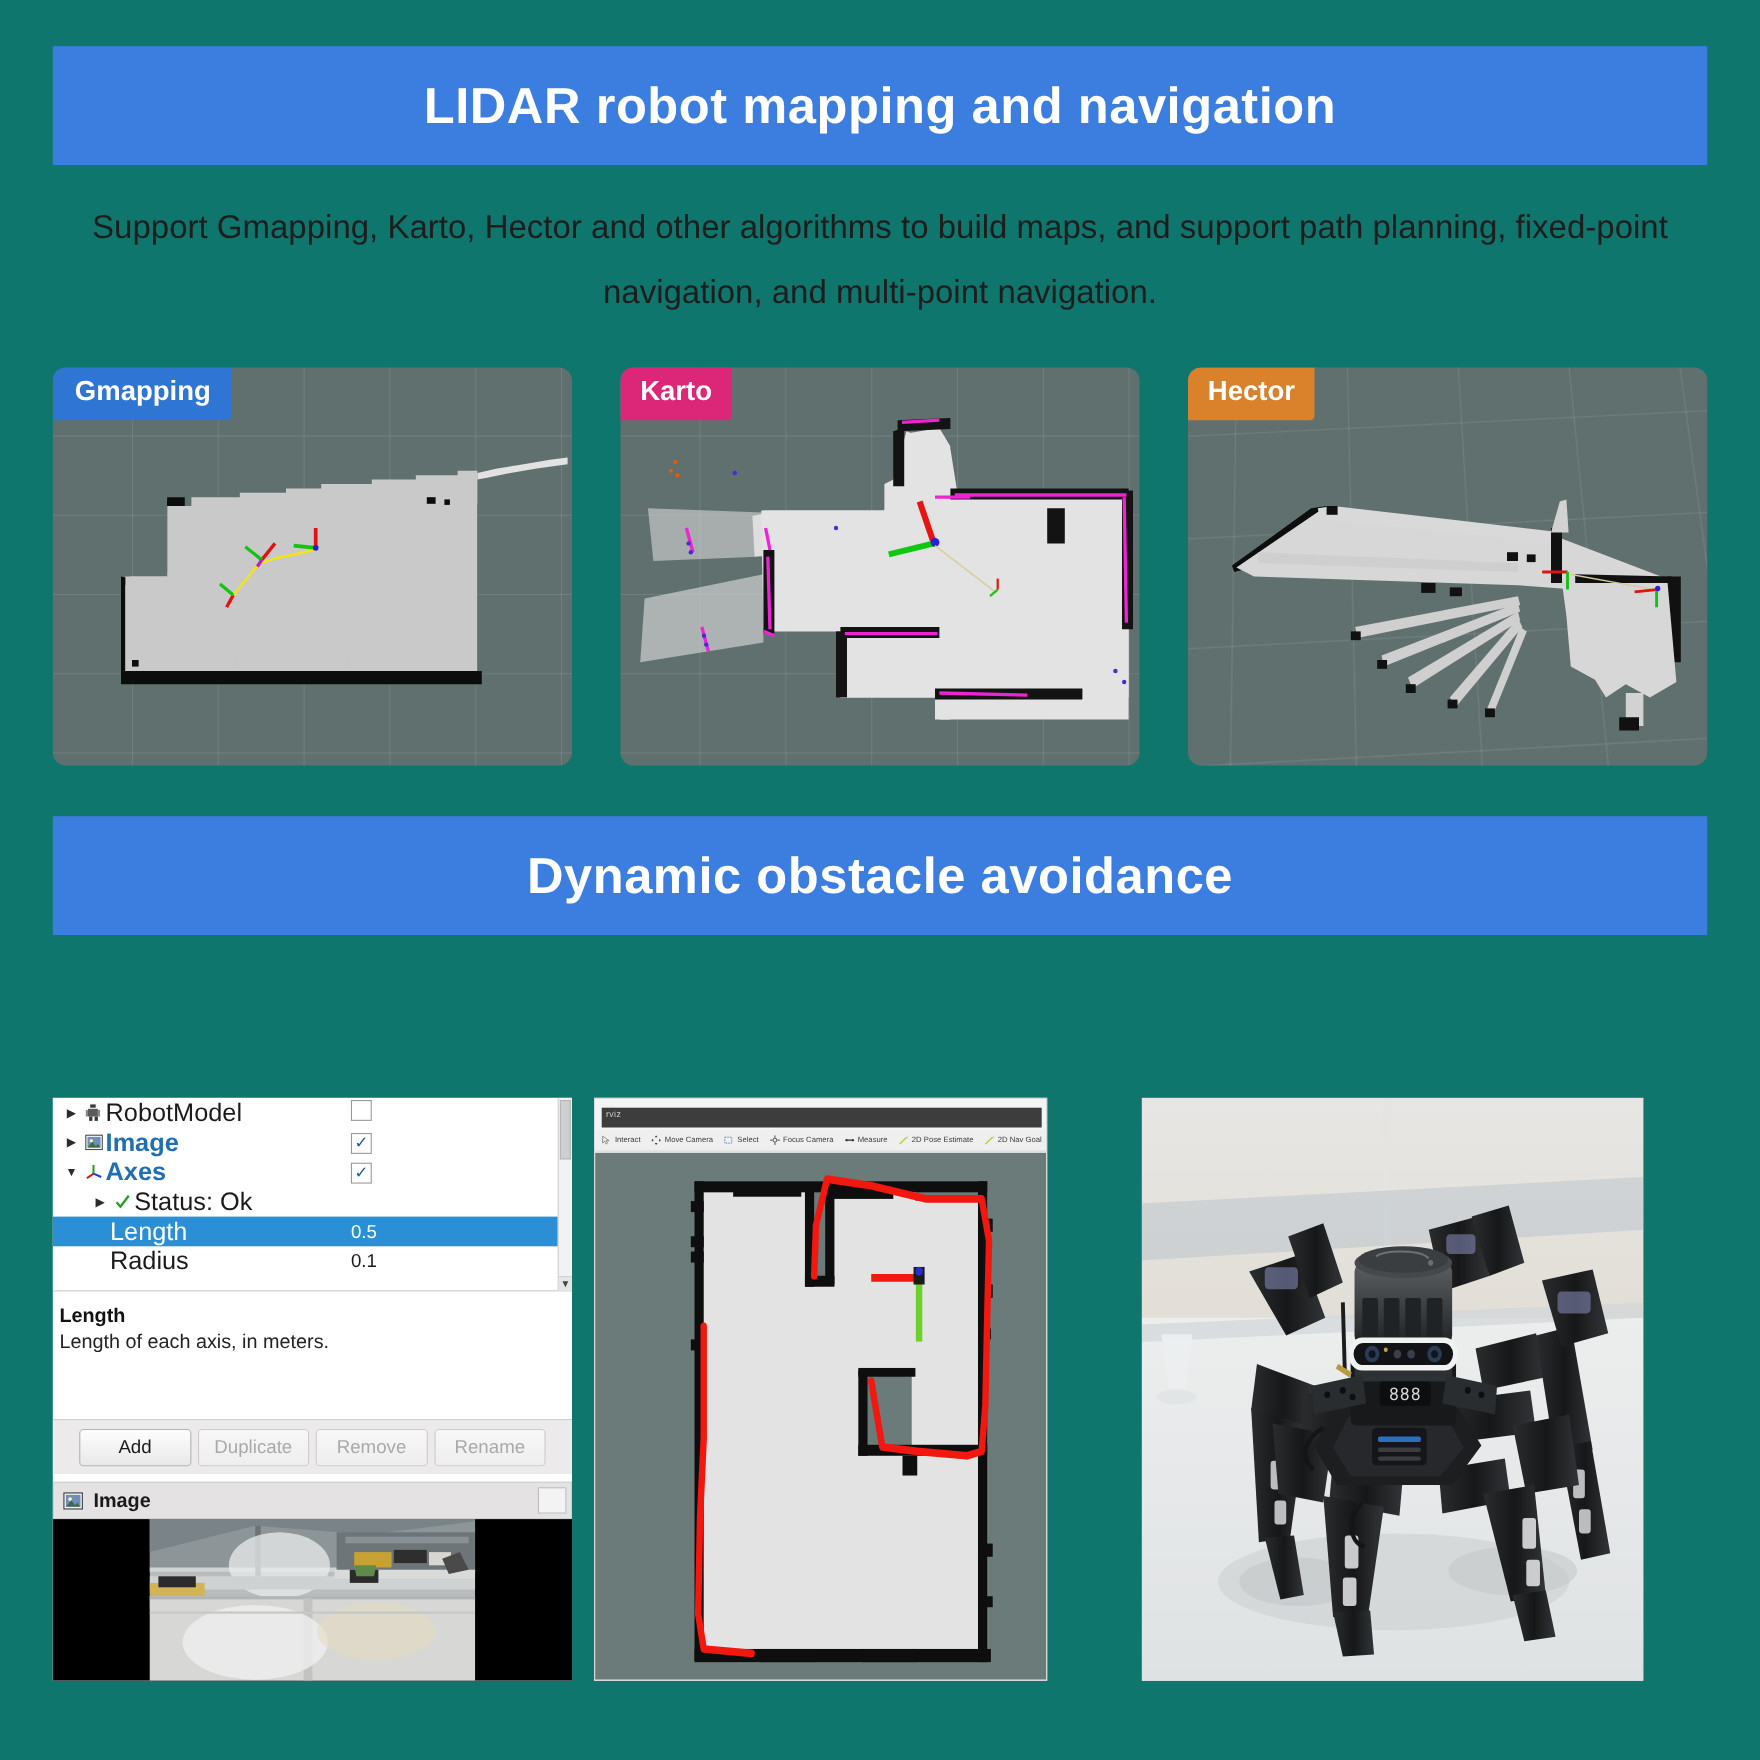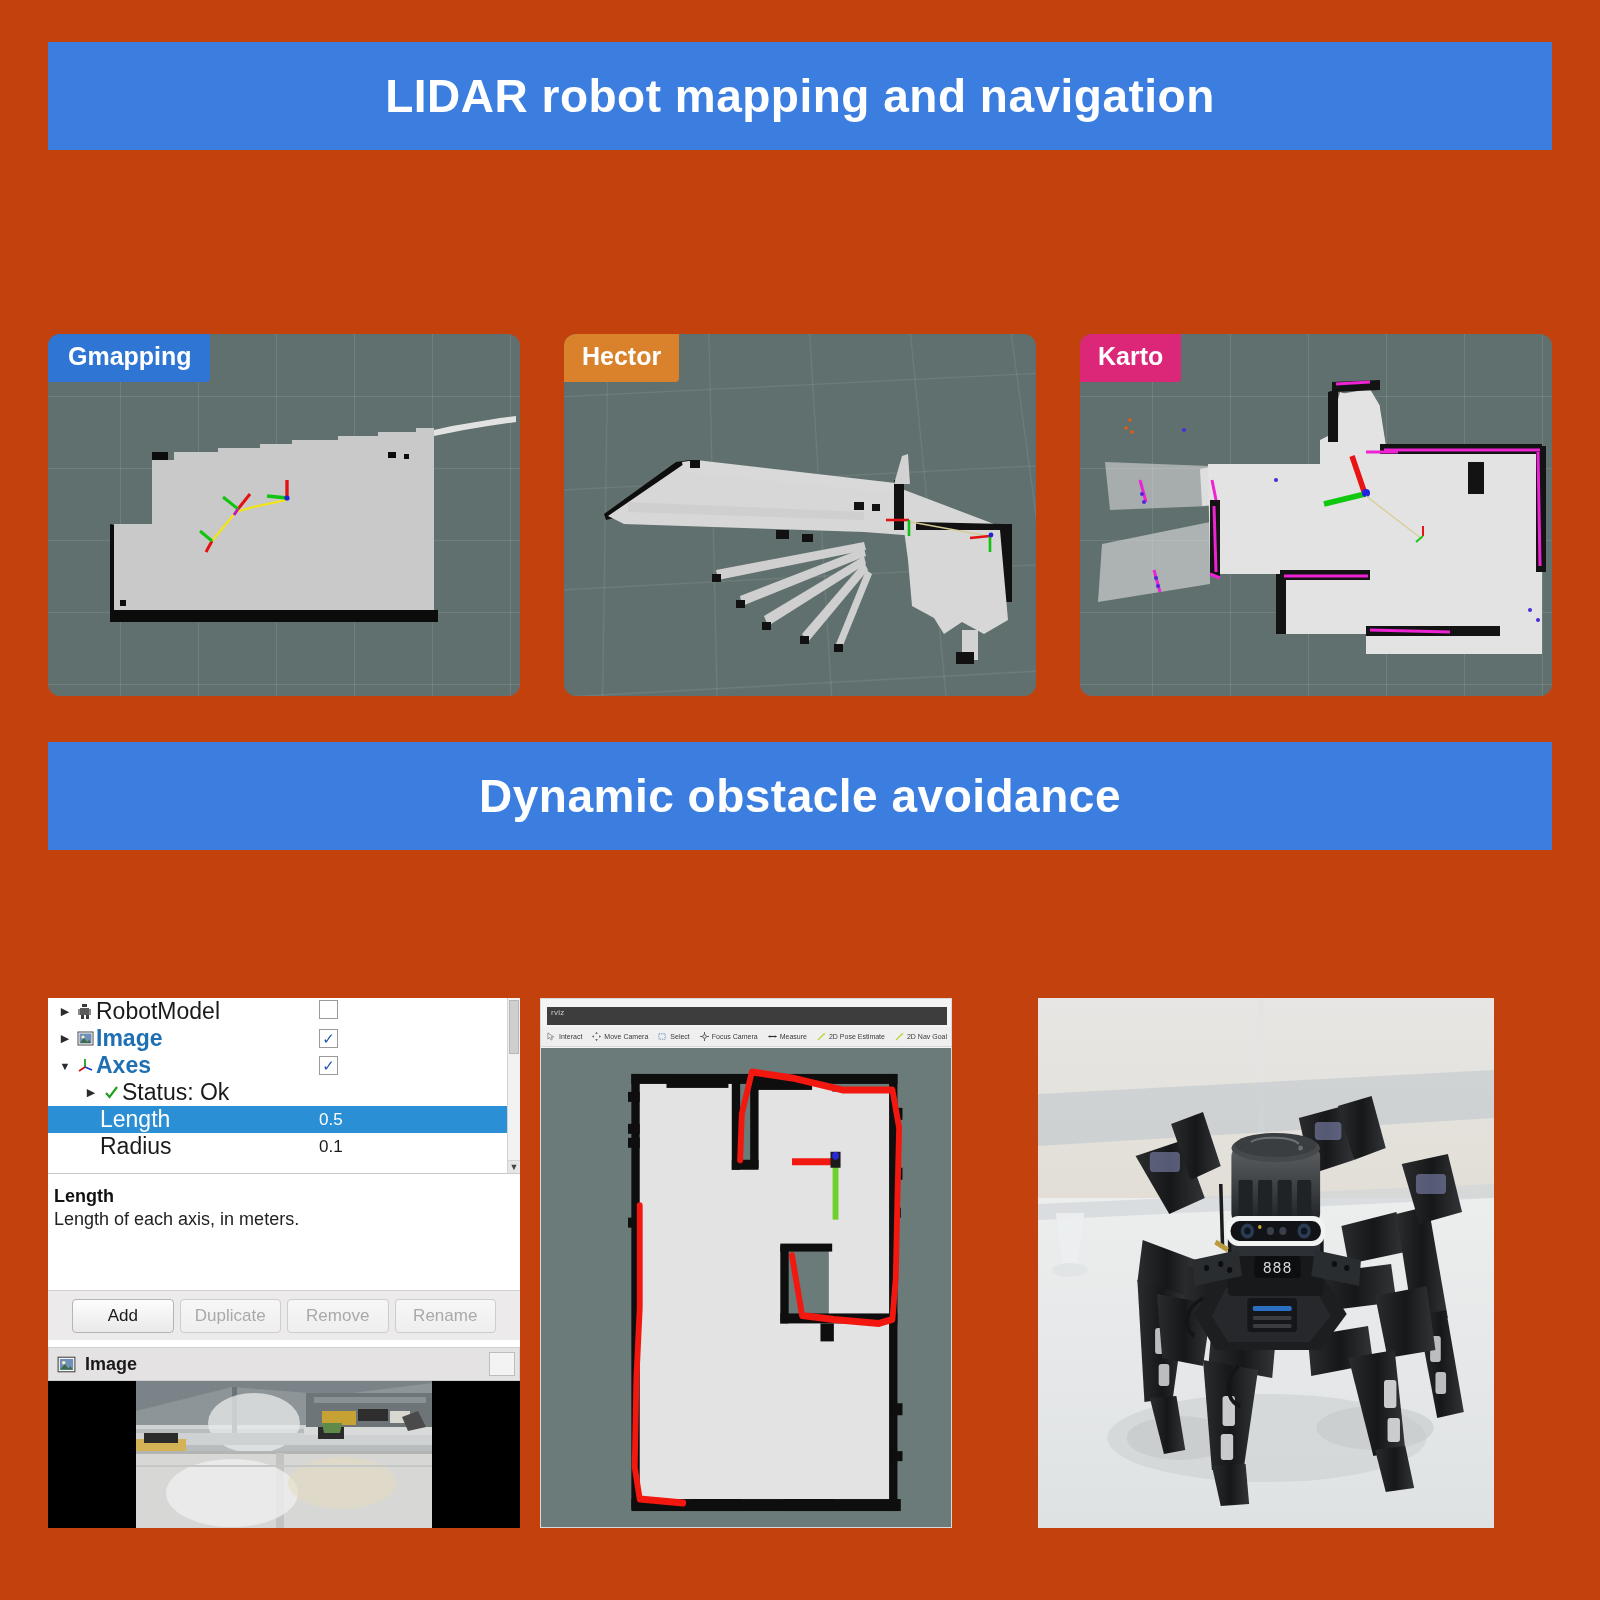--- a/index.html
+++ b/index.html
@@ -10,21 +10,21 @@
     height: 1600px;
     background: #ffffff;
     font-family: "Liberation Sans", sans-serif;
     overflow: hidden;
   }
 
   .page {
     position: relative;
     width: 1600px;
     height: 1600px;
-    background: #c2410c;
+    background: #0f766e;
   }
 
   
   .banner {
     position: absolute;
     left: 48px;
     width: 1504px;
     background: #3b7ee0;
     display: flex;
     align-items: center;
@@ -270,20 +270,21 @@
 </style>
 </head>
 <body>
 
 <div class="page">
 
   <div class="banner" id="banner-1">
     <div class="banner-title">LIDAR robot mapping and navigation</div>
   </div>
 
+  <div class="description" id="desc-1">Support Gmapping, Karto, Hector and other algorithms to build maps, and support path planning, fixed-point navigation, and multi-point navigation.</div>
 
   <div class="map-row">
 
     <div class="map-panel">
       <div class="map-grid"></div>
       <svg class="map-art" viewBox="0 0 472 362" preserveAspectRatio="none">
         <g>
           <path d="M62 190 L62 280 L75 280 L75 193 Z" fill="#0c0c0c"></path>
           <path d="M62 276 L390 276 L390 288 L62 288 Z" fill="#0c0c0c"></path>
           <path d="M104 120 L108 124 L108 186 L104 186 Z" fill="#0c0c0c"></path>
@@ -314,20 +315,85 @@
             <line x1="239" y1="164" x2="239" y2="146" stroke="#e31212" stroke-width="3.4"></line>
             <line x1="239" y1="164" x2="219" y2="162" stroke="#10c410" stroke-width="3.4"></line>
             <circle cx="239" cy="164" r="2.6" fill="#2020d6"></circle>
           </g>
         </g>
       </svg>
       <div class="badge" style="background:#2f76d4;padding-left:20px;">Gmapping</div>
     </div>
 
     <div class="map-panel">
+      <div class="map-grid"></div>
+      <svg class="map-art" viewBox="0 0 472 362" preserveAspectRatio="none">
+        <g>
+          <path d="M120 135 L135 132 L138 170 L122 172 Z" fill="#dcdcdc"></path>
+          <path d="M25 128 L130 132 L130 172 L30 176 Z" fill="#e0e0e0" opacity="0.55"></path>
+          <path d="M22 210 L130 188 L130 250 L18 268 Z" fill="#e0e0e0" opacity="0.6"></path>
+          <path d="M128 130 L240 130 L240 106 L252 100 L260 60 L290 55 L300 72 L296 100 L306 112 L462 112
+                   L462 196 L430 192 L420 218 L455 226 L462 232 L462 300 L300 300 L300 320 L286 320 L286 300
+                   L200 300 L200 238 L130 238 Z" fill="#e4e3e3"></path>
+          <path d="M130 170 L130 240 L200 240 L200 300 L290 300 L290 320 L462 320 L462 112 L306 112 L300 74
+                   L260 58 L248 102 L240 130 L130 130 Z" fill="#e4e3e3"></path>
+
+          <path d="M300 110 L462 110 L462 120 L300 120 Z" fill="#131313"></path>
+          <path d="M456 112 L466 112 L466 238 L456 238 Z" fill="#131313"></path>
+          <path d="M248 58 L258 55 L258 108 L248 108 Z" fill="#131313"></path>
+          <path d="M252 48 L300 46 L300 56 L252 58 Z" fill="#131313"></path>
+          <path d="M130 166 L140 166 L140 242 L130 242 Z" fill="#131313"></path>
+          <path d="M200 236 L290 236 L290 246 L200 246 Z" fill="#131313"></path>
+          <path d="M196 240 L206 240 L206 300 L196 300 Z" fill="#131313"></path>
+          <path d="M286 292 L420 292 L420 302 L286 302 Z" fill="#131313"></path>
+          <path d="M388 128 L404 128 L404 160 L388 160 Z" fill="#131313"></path>
+
+          <g stroke="#ee23d4" stroke-width="3" fill="none">
+            <path d="M256 50 L290 48"></path>
+            <path d="M286 118 L318 118"></path>
+            <path d="M304 116 L460 116"></path>
+            <path d="M132 146 L136 166"></path>
+            <path d="M134 172 L136 238"></path>
+            <path d="M204 242 L288 242"></path>
+            <path d="M290 296 L370 298"></path>
+            <path d="M458 118 L460 232"></path>
+            <path d="M60 146 L66 168"></path>
+            <path d="M74 236 L80 258"></path>
+            <path d="M130 240 L140 244"></path>
+          </g>
+          <g fill="#4b2ad8">
+            <circle cx="62" cy="160" r="2"></circle>
+              <circle cx="64" cy="168" r="2"></circle>
+            <circle cx="76" cy="244" r="2"></circle>
+              <circle cx="78" cy="252" r="2"></circle>
+            <circle cx="458" cy="286" r="2"></circle>
+              <circle cx="450" cy="276" r="2"></circle>
+            <circle cx="196" cy="146" r="2"></circle>
+              <circle cx="104" cy="96" r="2"></circle>
+          </g>
+          <g fill="#e85b0c">
+            <circle cx="50" cy="86" r="1.8"></circle>
+              <circle cx="46" cy="94" r="1.8"></circle>
+              <circle cx="52" cy="98" r="1.8"></circle>
+          </g>
+
+          <line x1="285" y1="160" x2="272" y2="122" stroke="#e81414" stroke-width="5.5"></line>
+          <line x1="285" y1="160" x2="244" y2="170" stroke="#11c811" stroke-width="5.5"></line>
+          <circle cx="286" cy="159" r="4" fill="#2323dd"></circle>
+          <path d="M286 162 L342 205" stroke="#d8cf9a" stroke-width="1.4" fill="none"></path>
+          <g>
+            <line x1="343" y1="202" x2="343" y2="192" stroke="#e81414" stroke-width="2"></line>
+            <line x1="343" y1="202" x2="336" y2="208" stroke="#11c811" stroke-width="2"></line>
+          </g>
+        </g>
+      </svg>
+      <div class="badge" style="background:#dc2779;">Karto</div>
+    </div>
+
+    <div class="map-panel">
       <div class="map-grid skew"></div>
       <svg class="map-art" viewBox="0 0 472 362" preserveAspectRatio="none">
         <g>
           <path d="M40 180 L112 128 L126 126 L126 136 L58 182 L42 186 Z" fill="#0e0e0e"></path>
           <path d="M44 182 L120 130 L330 152 L430 190 L432 208 L300 198 L60 190 Z" fill="#d7d7d7"></path>
           <path d="M118 128 L132 126 L340 150 L338 160 L120 138 Z" fill="#d9d9d9"></path>
           <path d="M64 168 L300 178 L300 186 L64 178 Z" fill="#cfcfcf"></path>
           <path d="M330 146 L340 146 L340 196 L330 196 Z" fill="#111"></path>
           <path d="M352 188 L440 190 L440 200 L352 198 Z" fill="#111"></path>
           <path d="M436 190 L448 190 L448 268 L436 268 Z" fill="#111"></path>
@@ -358,85 +424,20 @@
 
           <line x1="345" y1="186" x2="322" y2="186" stroke="#e21212" stroke-width="2.6"></line>
           <line x1="345" y1="186" x2="345" y2="202" stroke="#11c211" stroke-width="2.6"></line>
           <path d="M347 188 L424 202" stroke="#d5cc94" stroke-width="1.3" fill="none"></path>
           <line x1="426" y1="202" x2="406" y2="204" stroke="#e21212" stroke-width="2.6"></line>
           <line x1="426" y1="202" x2="426" y2="218" stroke="#11c211" stroke-width="2.6"></line>
           <circle cx="427" cy="201" r="2.4" fill="#2222d8"></circle>
         </g>
       </svg>
       <div class="badge" style="background:#da812c;">Hector</div>
-    </div>
-
-    <div class="map-panel">
-      <div class="map-grid"></div>
-      <svg class="map-art" viewBox="0 0 472 362" preserveAspectRatio="none">
-        <g>
-          <path d="M120 135 L135 132 L138 170 L122 172 Z" fill="#dcdcdc"></path>
-          <path d="M25 128 L130 132 L130 172 L30 176 Z" fill="#e0e0e0" opacity="0.55"></path>
-          <path d="M22 210 L130 188 L130 250 L18 268 Z" fill="#e0e0e0" opacity="0.6"></path>
-          <path d="M128 130 L240 130 L240 106 L252 100 L260 60 L290 55 L300 72 L296 100 L306 112 L462 112
-                   L462 196 L430 192 L420 218 L455 226 L462 232 L462 300 L300 300 L300 320 L286 320 L286 300
-                   L200 300 L200 238 L130 238 Z" fill="#e4e3e3"></path>
-          <path d="M130 170 L130 240 L200 240 L200 300 L290 300 L290 320 L462 320 L462 112 L306 112 L300 74
-                   L260 58 L248 102 L240 130 L130 130 Z" fill="#e4e3e3"></path>
-
-          <path d="M300 110 L462 110 L462 120 L300 120 Z" fill="#131313"></path>
-          <path d="M456 112 L466 112 L466 238 L456 238 Z" fill="#131313"></path>
-          <path d="M248 58 L258 55 L258 108 L248 108 Z" fill="#131313"></path>
-          <path d="M252 48 L300 46 L300 56 L252 58 Z" fill="#131313"></path>
-          <path d="M130 166 L140 166 L140 242 L130 242 Z" fill="#131313"></path>
-          <path d="M200 236 L290 236 L290 246 L200 246 Z" fill="#131313"></path>
-          <path d="M196 240 L206 240 L206 300 L196 300 Z" fill="#131313"></path>
-          <path d="M286 292 L420 292 L420 302 L286 302 Z" fill="#131313"></path>
-          <path d="M388 128 L404 128 L404 160 L388 160 Z" fill="#131313"></path>
-
-          <g stroke="#ee23d4" stroke-width="3" fill="none">
-            <path d="M256 50 L290 48"></path>
-            <path d="M286 118 L318 118"></path>
-            <path d="M304 116 L460 116"></path>
-            <path d="M132 146 L136 166"></path>
-            <path d="M134 172 L136 238"></path>
-            <path d="M204 242 L288 242"></path>
-            <path d="M290 296 L370 298"></path>
-            <path d="M458 118 L460 232"></path>
-            <path d="M60 146 L66 168"></path>
-            <path d="M74 236 L80 258"></path>
-            <path d="M130 240 L140 244"></path>
-          </g>
-          <g fill="#4b2ad8">
-            <circle cx="62" cy="160" r="2"></circle>
-              <circle cx="64" cy="168" r="2"></circle>
-            <circle cx="76" cy="244" r="2"></circle>
-              <circle cx="78" cy="252" r="2"></circle>
-            <circle cx="458" cy="286" r="2"></circle>
-              <circle cx="450" cy="276" r="2"></circle>
-            <circle cx="196" cy="146" r="2"></circle>
-              <circle cx="104" cy="96" r="2"></circle>
-          </g>
-          <g fill="#e85b0c">
-            <circle cx="50" cy="86" r="1.8"></circle>
-              <circle cx="46" cy="94" r="1.8"></circle>
-              <circle cx="52" cy="98" r="1.8"></circle>
-          </g>
-
-          <line x1="285" y1="160" x2="272" y2="122" stroke="#e81414" stroke-width="5.5"></line>
-          <line x1="285" y1="160" x2="244" y2="170" stroke="#11c811" stroke-width="5.5"></line>
-          <circle cx="286" cy="159" r="4" fill="#2323dd"></circle>
-          <path d="M286 162 L342 205" stroke="#d8cf9a" stroke-width="1.4" fill="none"></path>
-          <g>
-            <line x1="343" y1="202" x2="343" y2="192" stroke="#e81414" stroke-width="2"></line>
-            <line x1="343" y1="202" x2="336" y2="208" stroke="#11c811" stroke-width="2"></line>
-          </g>
-        </g>
-      </svg>
-      <div class="badge" style="background:#dc2779;">Karto</div>
     </div>
 
   </div>
 
   <div class="banner" id="banner-2">
     <div class="banner-title">Dynamic obstacle avoidance</div>
   </div>
 
 
   <div class="bottom-row">

